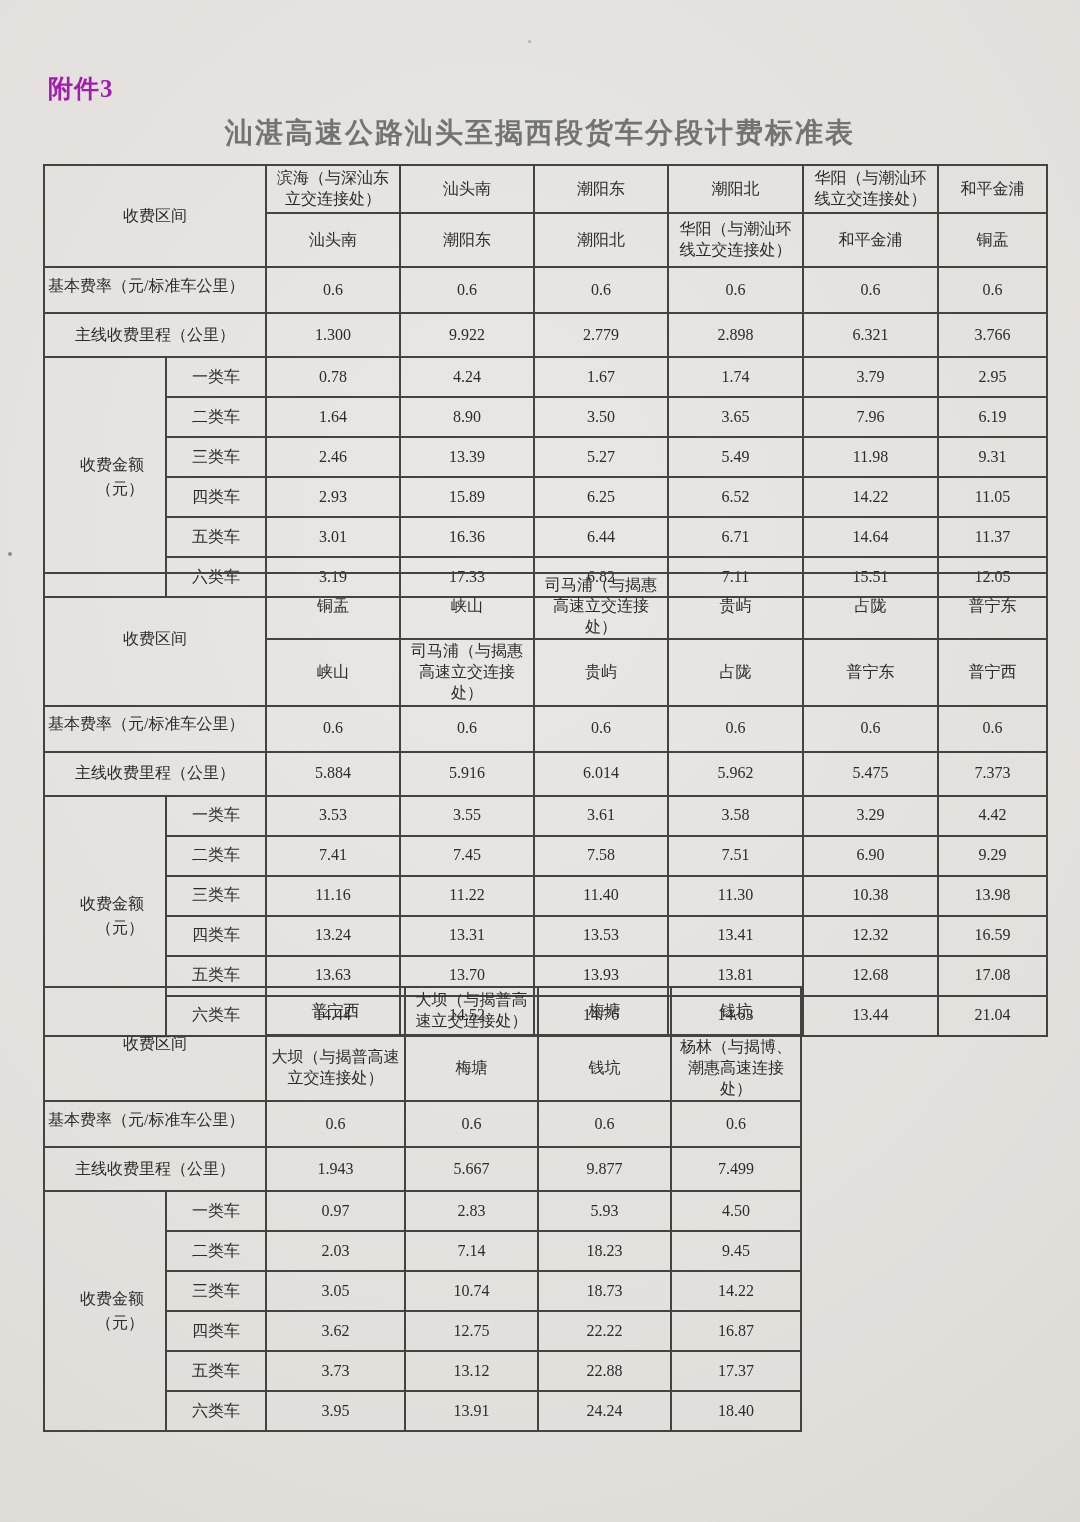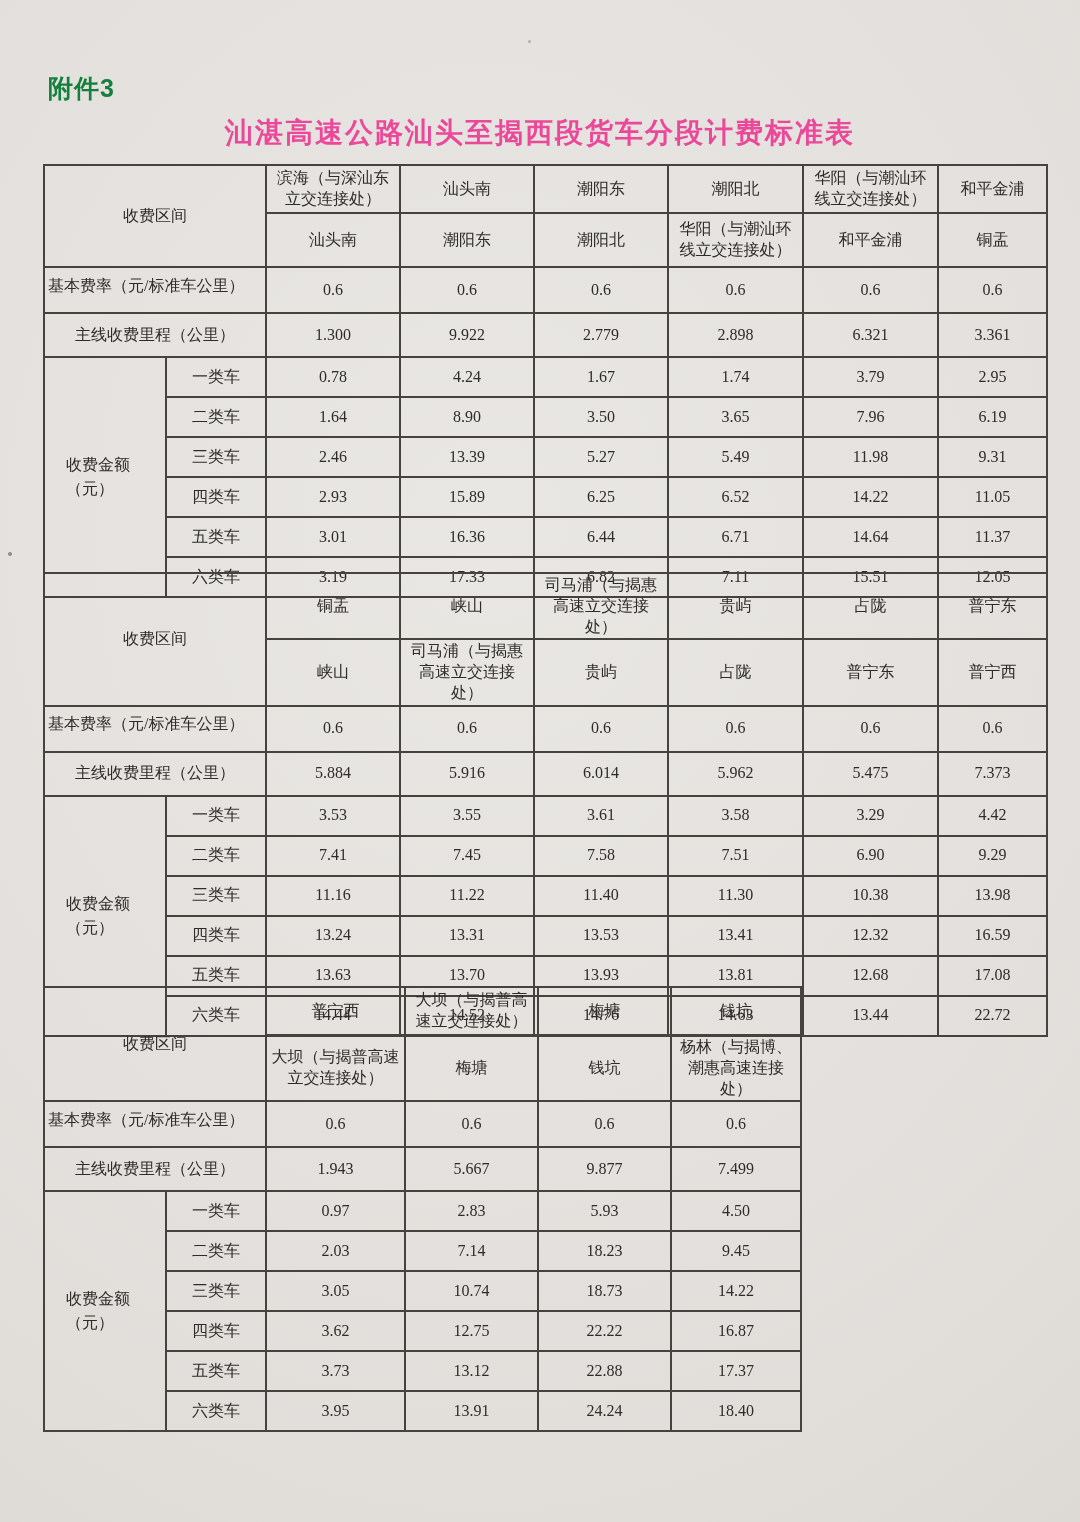--- a/index.html
+++ b/index.html
@@ -4,44 +4,44 @@
 <style>
   html,body{margin:0;padding:0;}
   body{
     width:1080px;height:1522px;position:relative;overflow:hidden;
     font-family:"Liberation Serif","DejaVu Serif",serif;
     background:radial-gradient(ellipse 140% 120% at 45% 35%, #e9e7e4 0%, #e1deda 55%, #d1cec9 100%);
     color:#2e2c29;
   }
   .attachment{
     position:absolute;left:48px;top:72px;
-    font-family:Liberation Sans, sans-serif;
-    font-size:25px;font-weight:700;letter-spacing:1px;color:#15803d;
+    font-family:Liberation Serif, serif;
+    font-size:25px;font-weight:700;letter-spacing:1px;color:#a21caf;
   }
   .title{
     position:absolute;left:0;top:114px;width:1080px;text-align:center;
     font-family:"Liberation Sans","DejaVu Sans",sans-serif;
-    font-size:28px;font-weight:700;letter-spacing:2px;color:#ec4899;
+    font-size:28px;font-weight:700;letter-spacing:2px;color:#737373;
   }
   .tbl-wrap{position:absolute;left:43px;}
   #t1{top:164px;} #t2{top:572px;} #t3{top:986px;}
   table.toll-table{border-collapse:collapse;table-layout:fixed;}
   table.toll-table td{
     border:2px solid #46433f;text-align:center;vertical-align:middle;
     font-size:16px;color:#2e2c29;padding:1px 3px;line-height:1.3;
     overflow:hidden;
   }
   tr.r-h1 td{height:44px;}
   tr.r-h2 td{height:50px;}
   tr.r-base td{height:42px;margin-top:12px;}
   tr.r-mile td{height:40px;}
   tr.r-veh td{height:36px;}
   td.lab{text-align:left;padding-left:13px;}
   .clip2{display:block;height:31px;line-height:21px;overflow:hidden;text-align:left;}
-  .amount{display:inline-block;width:78px;text-align:left;line-height:1.5;}
+  .amount{display:inline-block;width:78px;text-align:right;line-height:1.5;}
   .dot{position:absolute;border-radius:50%;background:#6b6862;}
   #dot1{left:8px;top:552px;width:4px;height:4px;opacity:.7;}
   #dot2{left:528px;top:40px;width:3px;height:3px;opacity:.4;}
 </style>
 </head>
 <body>
 
 <div class="attachment">附件3</div>
 <div class="title">汕湛高速公路汕头至揭西段货车分段计费标准表</div>
 
@@ -86,21 +86,21 @@
           <td class="num"><span>0.6</span></td>
           <td class="num"><span>0.6</span></td>
         </tr>
         <tr class="r-mile">
           <td colspan="2" class="lab"><span>主线收费里程（公里）</span></td>
           <td class="num"><span>1.300</span></td>
           <td class="num"><span>9.922</span></td>
           <td class="num"><span>2.779</span></td>
           <td class="num"><span>2.898</span></td>
           <td class="num"><span>6.321</span></td>
-          <td class="num"><span>3.361</span></td>
+          <td class="num"><span>3.766</span></td>
         </tr>
         <tr class="r-veh">
           <td rowspan="6"><span class="amount">收费金额（元）</span></td>
           <td><span>一类车</span></td>
           <td class="num"><span>0.78</span></td>
           <td class="num"><span>4.24</span></td>
           <td class="num"><span>1.67</span></td>
           <td class="num"><span>1.74</span></td>
           <td class="num"><span>3.79</span></td>
           <td class="num"><span>2.95</span></td>
@@ -249,21 +249,21 @@
           <td class="num"><span>12.68</span></td>
           <td class="num"><span>17.08</span></td>
         </tr>
         <tr class="r-veh">
           <td><span>六类车</span></td>
           <td class="num"><span>14.44</span></td>
           <td class="num"><span>14.52</span></td>
           <td class="num"><span>14.76</span></td>
           <td class="num"><span>14.63</span></td>
           <td class="num"><span>13.44</span></td>
-          <td class="num"><span>22.72</span></td>
+          <td class="num"><span>21.04</span></td>
         </tr>
       </tbody>
     </table>
   </div>
 <div class="tbl-wrap" id="t3">
     <table class="toll-table">
       <colgroup>
         <col style="width: 122px;">
         <col style="width: 100px;">
         <col style="width: 139px;">

